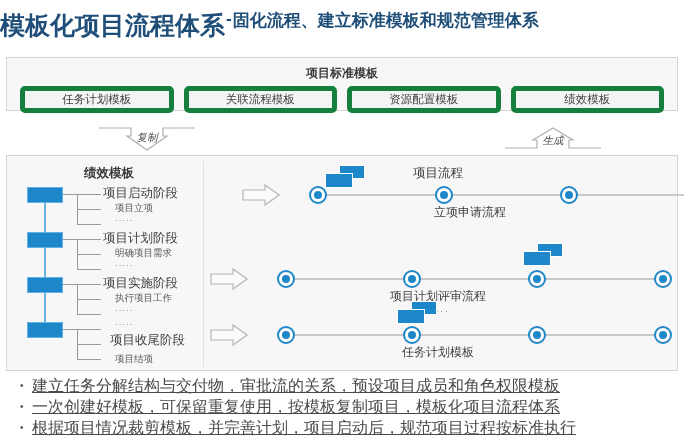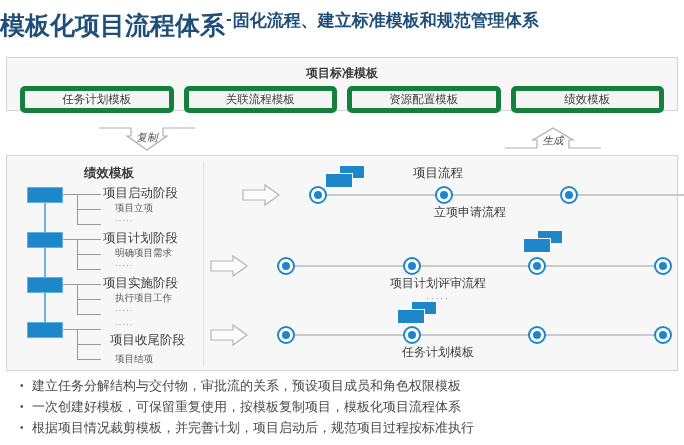--- a/index.html
+++ b/index.html
@@ -170,21 +170,21 @@
   #bullets{
     position:absolute;left:20px;top:378px;width:600px;
   }
   .bullet{
     display:flex;align-items:flex-start;margin-bottom:5px;
   }
   .bullet-dot{
     width:12px;flex:0 0 12px;font-size:10px;color:#555;line-height:16px;
   }
   .bullet-text{
-    font-size:13px;color:#4a4a4a;line-height:16px;white-space:nowrap;
+    font-size:16px;color:#4a4a4a;line-height:16px;white-space:nowrap;text-decoration:underline;
   }
 </style>
 </head>
 <body>
 
 <div class="title-bar">
   <span class="title-main">模板化项目流程体系</span>
   <span class="title-dash">-</span>
   <span class="title-sub">固化流程、建立标准模板和规范管理体系</span>
 </div>
@@ -283,21 +283,21 @@
         <div class="w-back"></div>
         <div class="w-front"></div>
       </div>
       <div class="node" style="left:72px;"></div>
       <div class="node" style="left:198px;"></div>
       <div class="node" style="left:323px;"></div>
       <div class="node" style="left:449px;"></div>
       <div class="flow-label">立项申请流程</div>
     </div>
 
-    <div class="flow-row" style="top:83px;">
+    <div class="flow-row" style="top:96px;">
       <svg class="big-arrow" viewBox="0 0 40 24">
         <path d="M2 7 L24 7 L24 2 L38 12 L24 22 L24 17 L2 17 Z" fill="#fbfbfb" stroke="#b5b5b5" stroke-width="1.2"></path>
       </svg>
       <div class="flow-line"></div>
       <div class="win-icon" style="left:318px;top:-14px;">
         <div class="w-back"></div>
         <div class="w-front"></div>
       </div>
       <div class="node" style="left:72px;"></div>
       <div class="node" style="left:198px;"></div>

